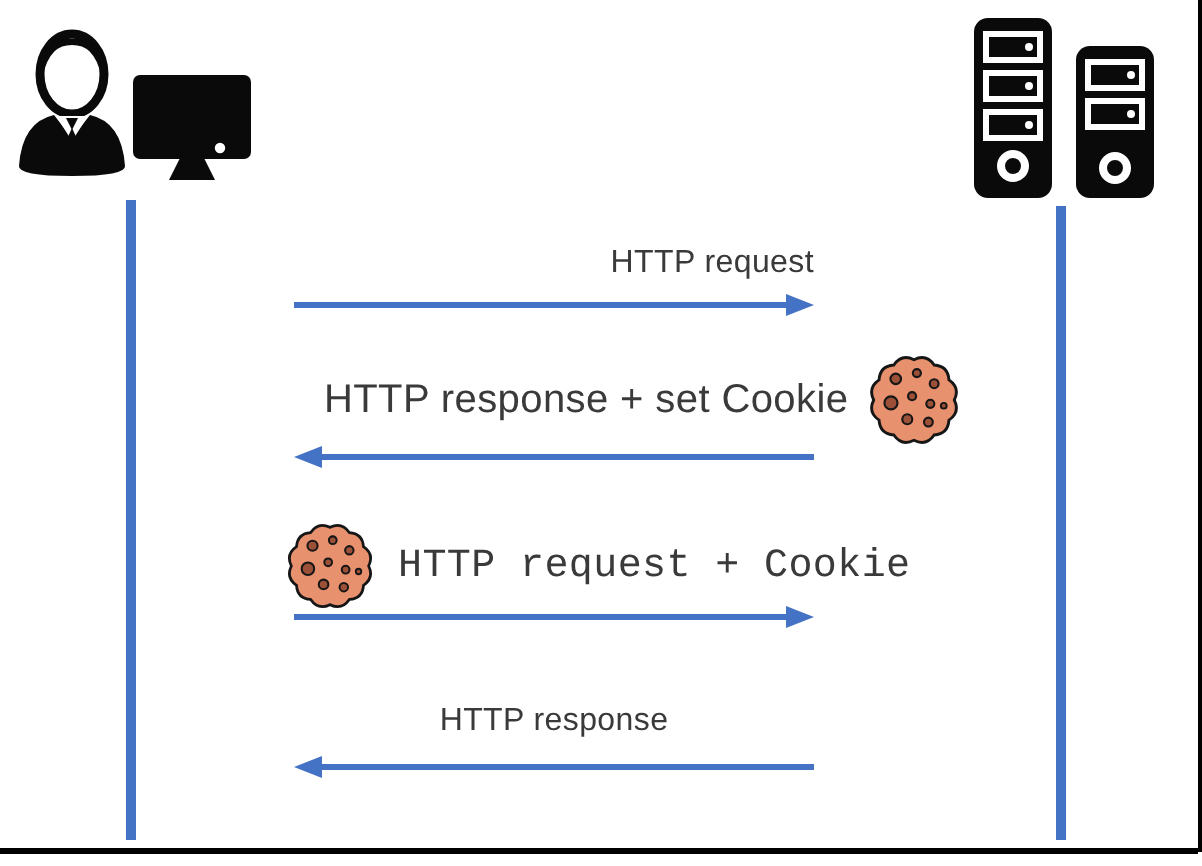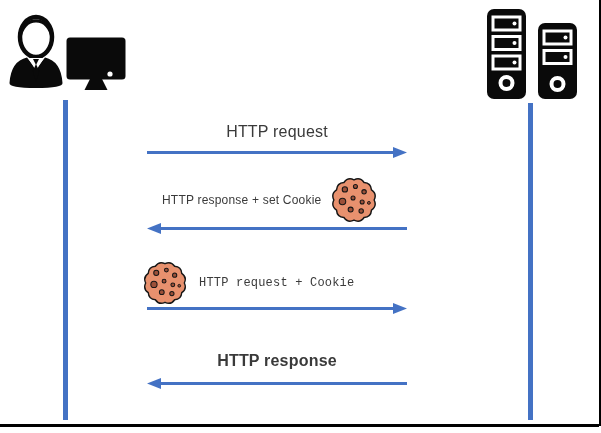--- a/index.html
+++ b/index.html
@@ -11,21 +11,21 @@
     position: relative;
   }
   #canvas { position: absolute; left: 0; top: 0; width: 601px; height: 433px; }
   .abs { position: absolute; }
   .lifeline { width: 5px; background: #4472C4; }
   .msg-label {
     font-size: 16px; color: #3a3a3a; text-align: center;
     letter-spacing: 0.2px; line-height: 19px; white-space: nowrap;
   }
   .msg-row { display: flex; align-items: center; white-space: nowrap; }
-  .msg-text { font-size: 12px; color: #3a3a3a; letter-spacing: 0.2px; }
+  .msg-text { font-size: 20px; color: #3a3a3a; letter-spacing: 0.2px; }
   .border-right { right: 0; top: 0; width: 2.5px; height: 426px; background: #000; }
   .border-bottom { left: 0; top: 424px; width: 599px; height: 2.5px; background: #000; }
 </style>
 </head>
 <body>
 
 <div id="canvas">
 
   <div class="abs" style="left:9px; top:9px; width:130px; height:84px;">
     <svg class="abs" style="left:0; top:0;" width="54" height="80" viewBox="0 0 54 80" aria-hidden="true">
@@ -60,21 +60,21 @@
       <circle cx="28.5" cy="15.5" r="2" fill="#ffffff"></circle>
       <rect x="7" y="28.5" width="27" height="13" fill="none" stroke="#ffffff" stroke-width="3"></rect>
       <circle cx="28.5" cy="35" r="2" fill="#ffffff"></circle>
       <circle cx="20.5" cy="62" r="6" fill="none" stroke="#ffffff" stroke-width="4"></circle>
     </svg>
   </div>
 
   <div class="abs lifeline" style="left:63px; top:100px; height:320px;"></div>
   <div class="abs lifeline" style="left:528px; top:103px; height:317px;"></div>
 
-  <div class="abs msg-label" style="left:147px; top:122px; width:260px;">HTTP request</div>
+  <div class="abs msg-label" style="left:147px; top:122px; width:260px;text-align:right;">HTTP request</div>
   <svg class="abs" style="left:146px; top:146px;" width="262" height="13" aria-hidden="true">
     <line x1="1" y1="6.5" x2="249" y2="6.5" stroke="#4472C4" stroke-width="3"></line>
     <polygon points="247,1 261,6.5 247,12" fill="#4472C4"></polygon>
   </svg>
 
   <div class="abs msg-row" style="left:162px; top:176px; gap:8px;">
     <span class="msg-text">HTTP response + set Cookie</span>
     <svg width="50" height="48" viewBox="0 0 100 100" aria-hidden="true">
       <path d="M92,50 Q98.3,62.9 86.4,71 Q85.4,85.4 71,86.4 Q62.9,98.3 50,92 Q37.1,98.3 29,86.4 Q14.6,85.4 13.6,71 Q1.7,62.9 8,50 Q1.7,37.1 13.6,29 Q14.6,14.6 29,13.6 Q37.1,1.7 50,8 Q62.9,1.7 71,13.6 Q85.4,14.6 86.4,29 Q98.3,37.1 92,50 Z" fill="#E8916E" stroke="#161616" stroke-width="3"></path>
       <ellipse cx="31" cy="28" rx="5.5" ry="5.5" fill="#9C5038" stroke="#161616" stroke-width="2.2"></ellipse>
@@ -106,21 +106,21 @@
       <ellipse cx="65" cy="73" rx="4.6" ry="4.6" fill="#9C5038" stroke="#161616" stroke-width="2.2"></ellipse>
       <ellipse cx="81" cy="56" rx="3" ry="3" fill="#9C5038" stroke="#161616" stroke-width="2"></ellipse>
     </svg>
     <span class="msg-text">HTTP request + Cookie</span>
   </div>
   <svg class="abs" style="left:146px; top:302px;" width="262" height="13" aria-hidden="true">
     <line x1="1" y1="6.5" x2="249" y2="6.5" stroke="#4472C4" stroke-width="3"></line>
     <polygon points="247,1 261,6.5 247,12" fill="#4472C4"></polygon>
   </svg>
 
-  <div class="abs msg-label" style="left:147px; top:351px; width:260px;font-weight:bold;">HTTP response</div>
+  <div class="abs msg-label" style="left:147px; top:351px; width:260px;">HTTP response</div>
   <svg class="abs" style="left:146px; top:377px;" width="262" height="13" aria-hidden="true">
     <line x1="13" y1="6.5" x2="261" y2="6.5" stroke="#4472C4" stroke-width="3"></line>
     <polygon points="15,1 1,6.5 15,12" fill="#4472C4"></polygon>
   </svg>
 
   <div class="abs border-right"></div>
   <div class="abs border-bottom"></div>
 
 </div>
 

